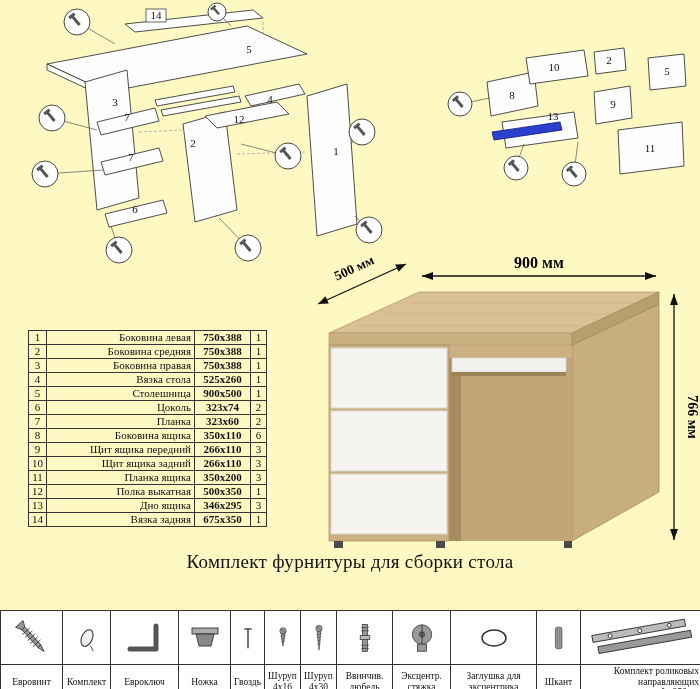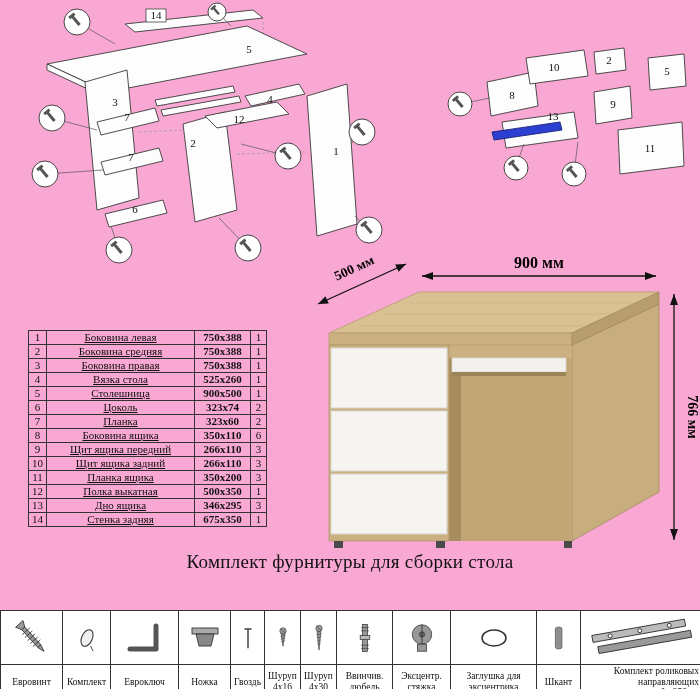--- a/index.html
+++ b/index.html
@@ -1,26 +1,26 @@
 <!DOCTYPE html>
 <html><head>
 <meta charset="utf-8">
 <style>
   * { margin:0; padding:0; box-sizing:border-box; }
   html,body { background:#fff; }
   body { font-family:"Liberation Serif", serif; color:#111; }
-  .sheet { position:relative; width:700px; height:689px; background:#f9a8d4; overflow:hidden; }
+  .sheet { position:relative; width:700px; height:689px; background:#fef9c3; overflow:hidden; }
 
   .diag-left  { position:absolute; left:5px;  top:2px; }
   .diag-right { position:absolute; left:432px; top:46px; }
 
   .parts-table { position:absolute; left:28px; top:330px; border-collapse:collapse; font-size:11px; }
   .parts-table td { border:1px solid #333; padding:0 3px; height:14px; line-height:13px; white-space:nowrap; }
   .parts-table td.num  { width:18px;  text-align:center; padding:0 1px; }
-  .parts-table td.name { width:148px; text-align:center;text-decoration:underline; }
+  .parts-table td.name { width:148px; text-align:right; }
   .parts-table td.size { width:56px;  text-align:center;font-weight:bold; }
   .parts-table td.qty  { width:16px;  text-align:center; padding:0 1px; }
 
   .desk-wrap { position:absolute; left:314px; top:248px; }
 
   .hw-title { position:absolute; top:551px; left:0; width:100%; text-align:center;
               font-size:19px; font-weight:normal; letter-spacing:0.3px; }
 
   .hw-table { position:absolute; top:610px; left:0; width:700px; border-collapse:collapse; table-layout:fixed;border-radius:9px; }
   .hw-table td { border:1px solid #333; text-align:center; vertical-align:middle; overflow:hidden; background:#fff; }
@@ -280,21 +280,21 @@
           <td class="qty">1</td>
         </tr>
       <tr>
           <td class="num">13</td>
           <td class="name">Дно ящика</td>
           <td class="size">346х295</td>
           <td class="qty">3</td>
         </tr>
       <tr>
           <td class="num">14</td>
-          <td class="name">Стенка задняя</td>
+          <td class="name">Вязка задняя</td>
           <td class="size">675х350</td>
           <td class="qty">1</td>
         </tr>
     </tbody>
   </table>
 
   <div class="desk-wrap">
     <svg width="385" height="305" viewBox="0 0 385 305">
 
       <polygon points="258,97 345,56 345,244 258,293" fill="#c8ad7e" stroke="#a58c5f" stroke-width="0.8"></polygon>

